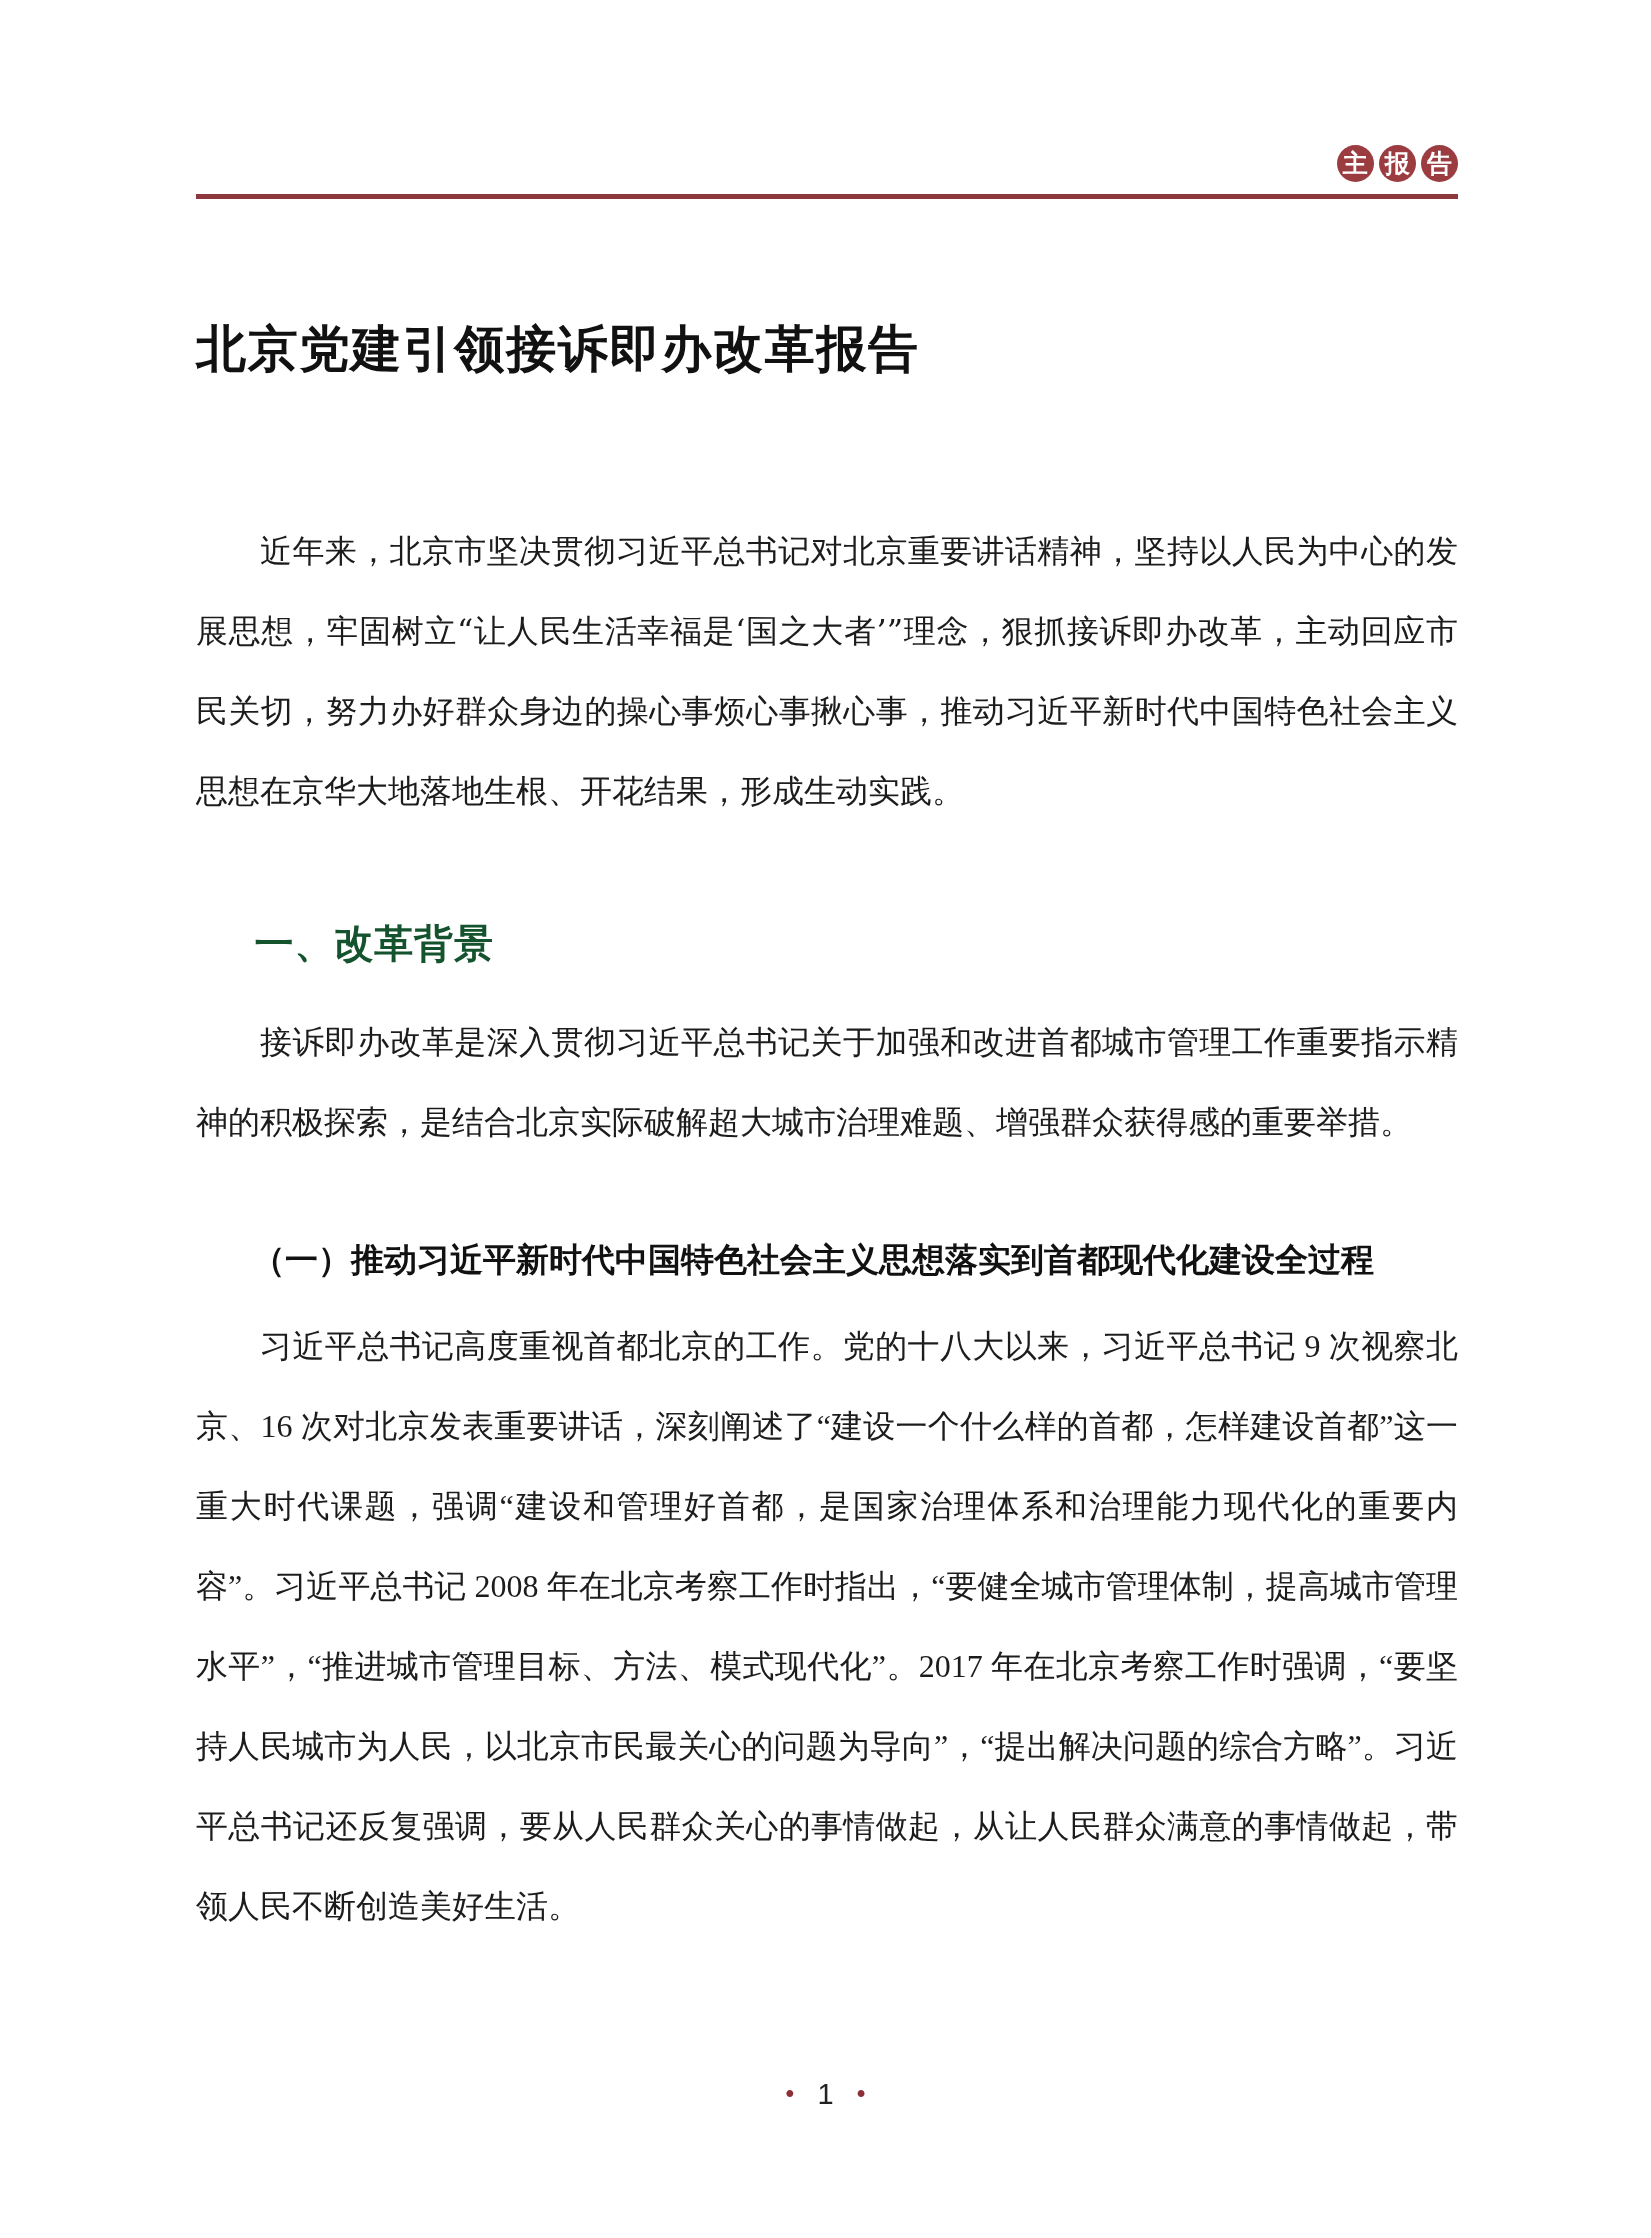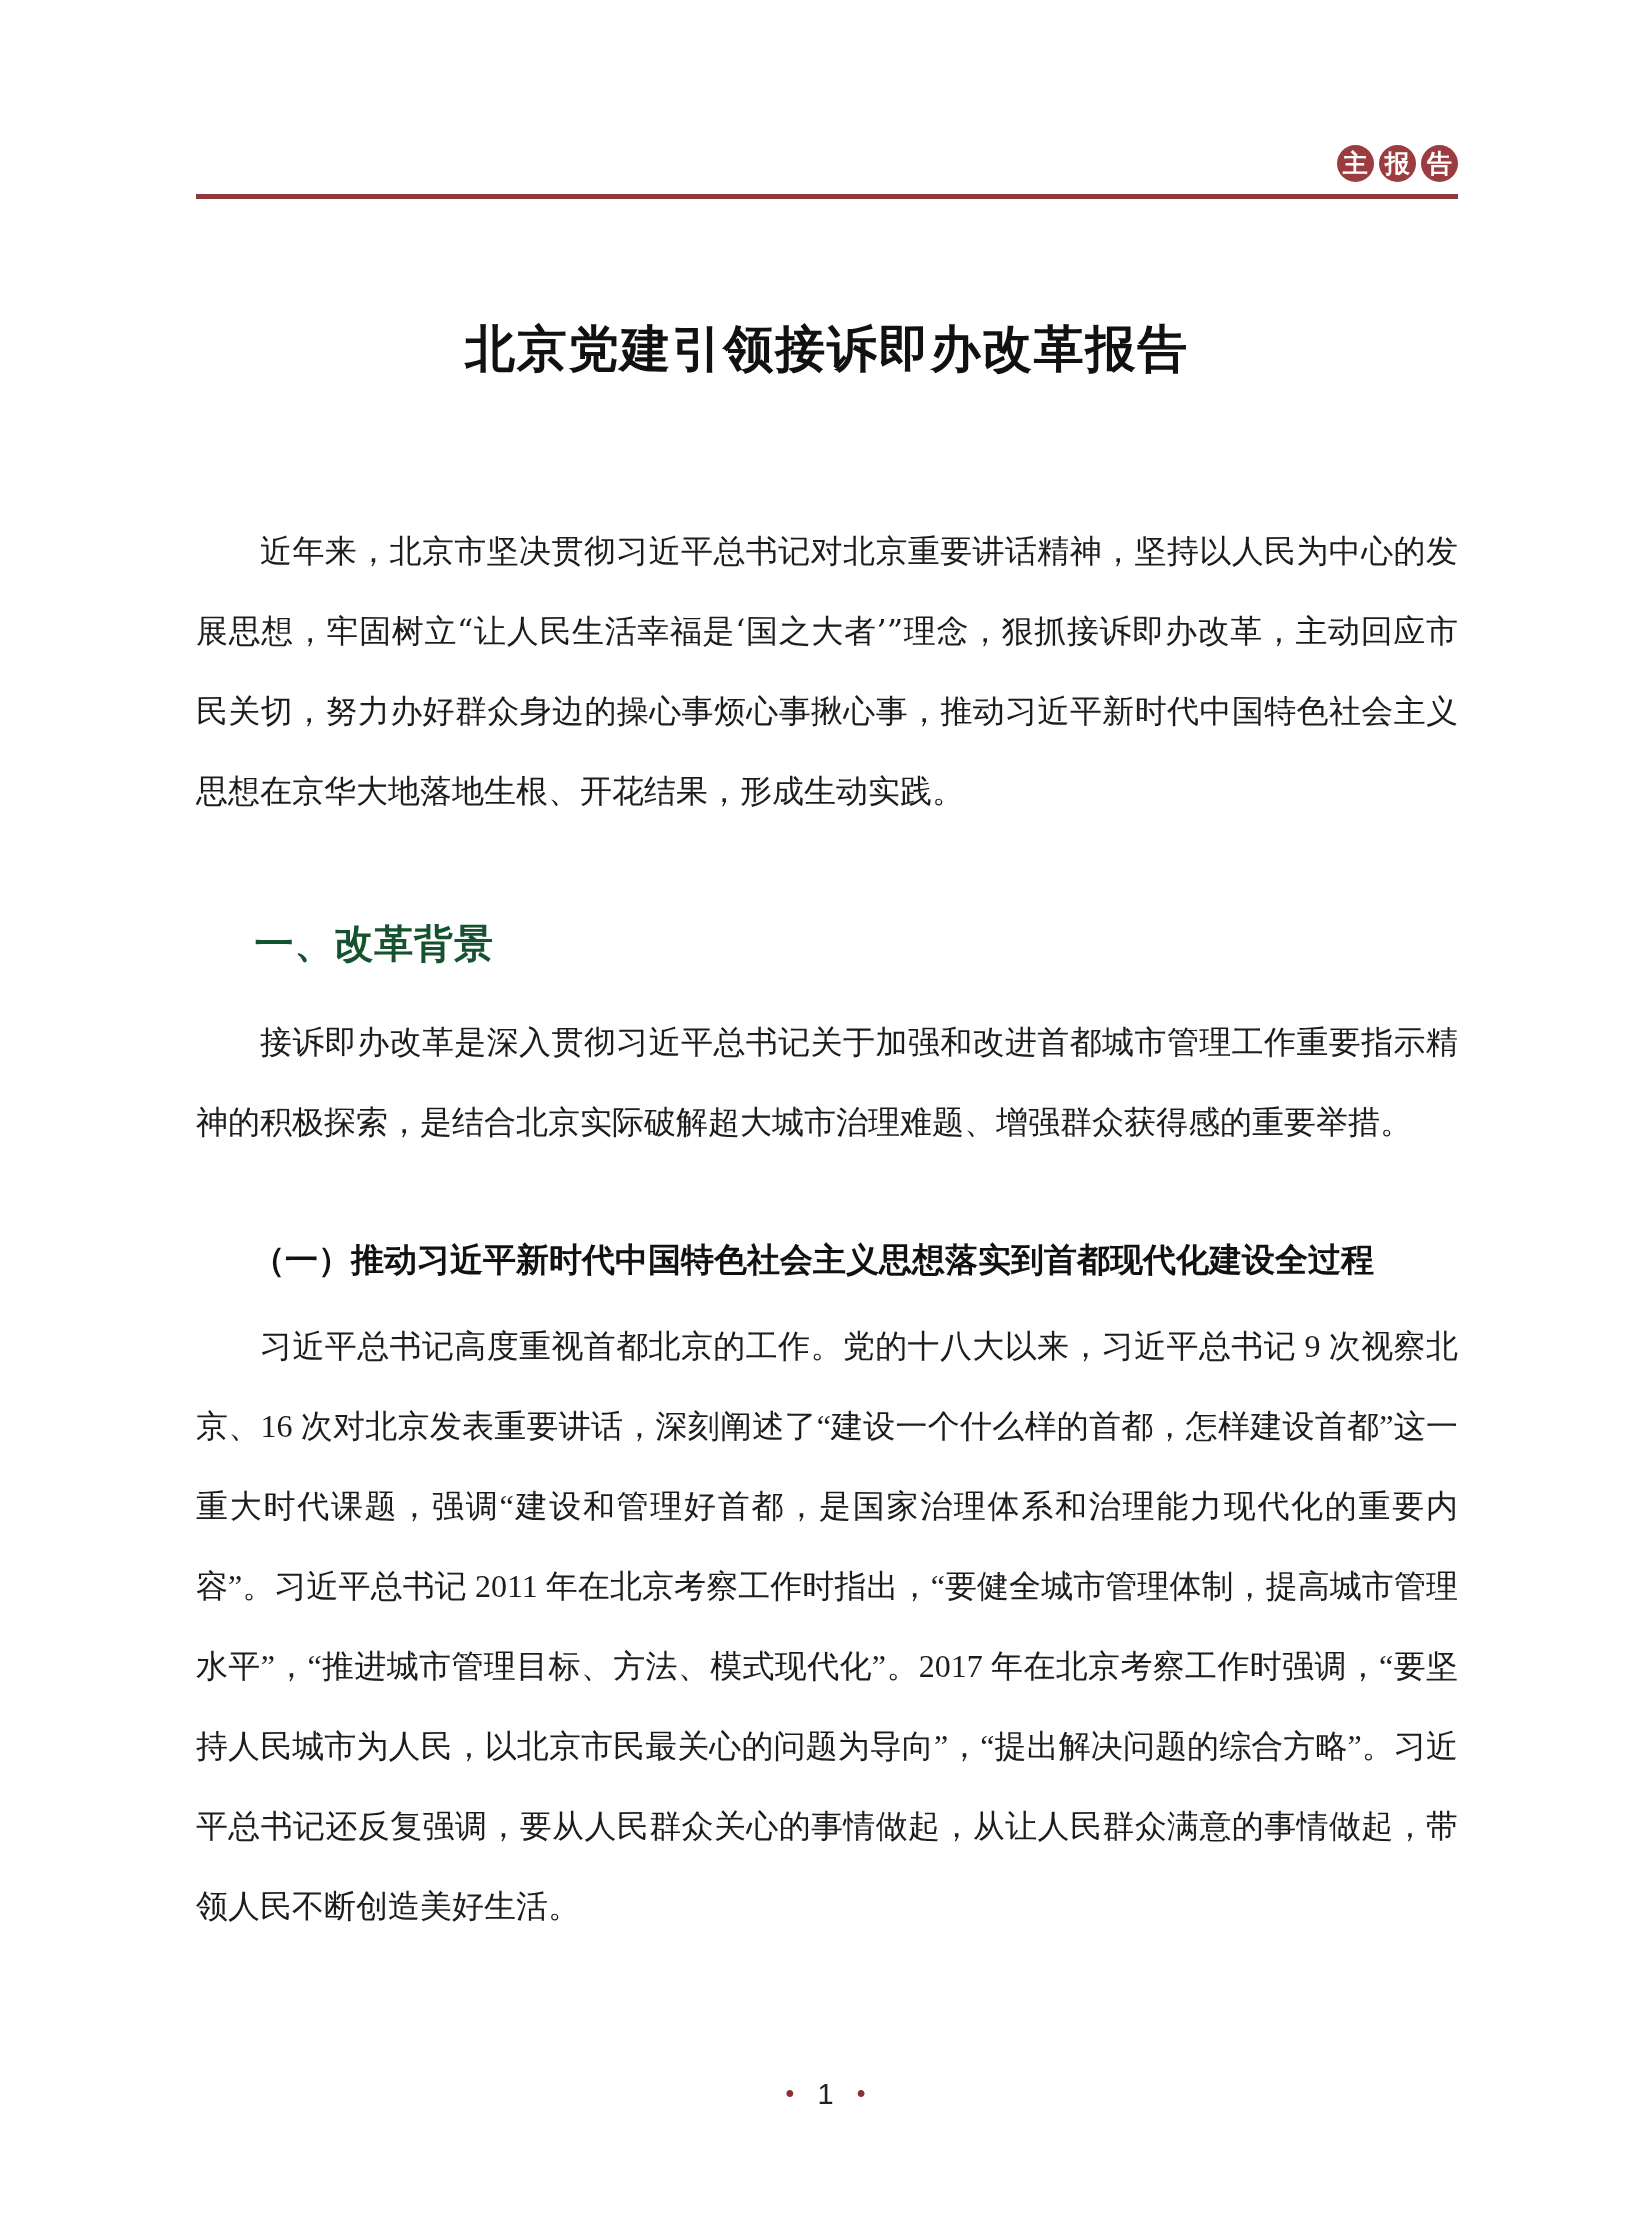--- a/index.html
+++ b/index.html
@@ -51,21 +51,21 @@
   }
   
   .content {
     position: absolute;
     left: 196px;
     right: 193px;
     top: 207px;
   }
   .doc-title {
     margin-top: 109px;
-    text-align: center;
+    text-align: left;
     font-family: "Liberation Sans", "DejaVu Sans", sans-serif;
     font-size: 50px;
     font-weight: bold;
     letter-spacing: 1.7px;
     color: #111111;
   }
   p.body-para {
     font-size: 32px;
     line-height: 80px;
     text-align: justify;
@@ -140,21 +140,21 @@
     <h1 class="doc-title">北京党建引领接诉即办改革报告</h1>
 
     <p class="body-para intro-para">近年来，北京市坚决贯彻习近平总书记对北京重要讲话精神，坚持以人民为中心的发展思想，牢固树立“让人民生活幸福是‘国之大者’”理念，狠抓接诉即办改革，主动回应市民关切，努力办好群众身边的操心事烦心事揪心事，推动习近平新时代中国特色社会主义思想在京华大地落地生根、开花结果，形成生动实践。</p>
 
     <h2 class="section-heading">一、改革背景</h2>
 
     <p class="body-para section-para">接诉即办改革是深入贯彻习近平总书记关于加强和改进首都城市管理工作重要指示精神的积极探索，是结合北京实际破解超大城市治理难题、增强群众获得感的重要举措。</p>
 
     <h3 class="subsection-heading">（一）推动习近平新时代中国特色社会主义思想落实到首都现代化建设全过程</h3>
 
-    <p class="body-para sub-para-1">习近平总书记高度重视首都北京的工作。党的十八大以来，习近平总书记 9 次视察北京、16 次对北京发表重要讲话，深刻阐述了“建设一个什么样的首都，怎样建设首都”这一重大时代课题，强调“建设和管理好首都，是国家治理体系和治理能力现代化的重要内容”。习近平总书记 2011 年在北京考察工作时指出，“要健全城市管理体制，提高城市管理水平”，“推进城市管理目标、方法、模式现代化”。2017 年在北京考察工作时强调，“要坚持人民城市为人民，以北京市民最关心的问题为导向”，“提出解决问题的综合方略”。习近平总书记还反复强调，要从人民群众关心的事情做起，从让人民群众满意的事情做起，带领人民不断创造美好生活。</p>
+    <p class="body-para sub-para-1">习近平总书记高度重视首都北京的工作。党的十八大以来，习近平总书记 9 次视察北京、16 次对北京发表重要讲话，深刻阐述了“建设一个什么样的首都，怎样建设首都”这一重大时代课题，强调“建设和管理好首都，是国家治理体系和治理能力现代化的重要内容”。习近平总书记 2008 年在北京考察工作时指出，“要健全城市管理体制，提高城市管理水平”，“推进城市管理目标、方法、模式现代化”。2017 年在北京考察工作时强调，“要坚持人民城市为人民，以北京市民最关心的问题为导向”，“提出解决问题的综合方略”。习近平总书记还反复强调，要从人民群众关心的事情做起，从让人民群众满意的事情做起，带领人民不断创造美好生活。</p>
 
 
   </div>
 
   <div class="footer">
     <span class="dot">•</span>
     <span class="page-num">1</span>
     <span class="dot">•</span>
   </div>
 

